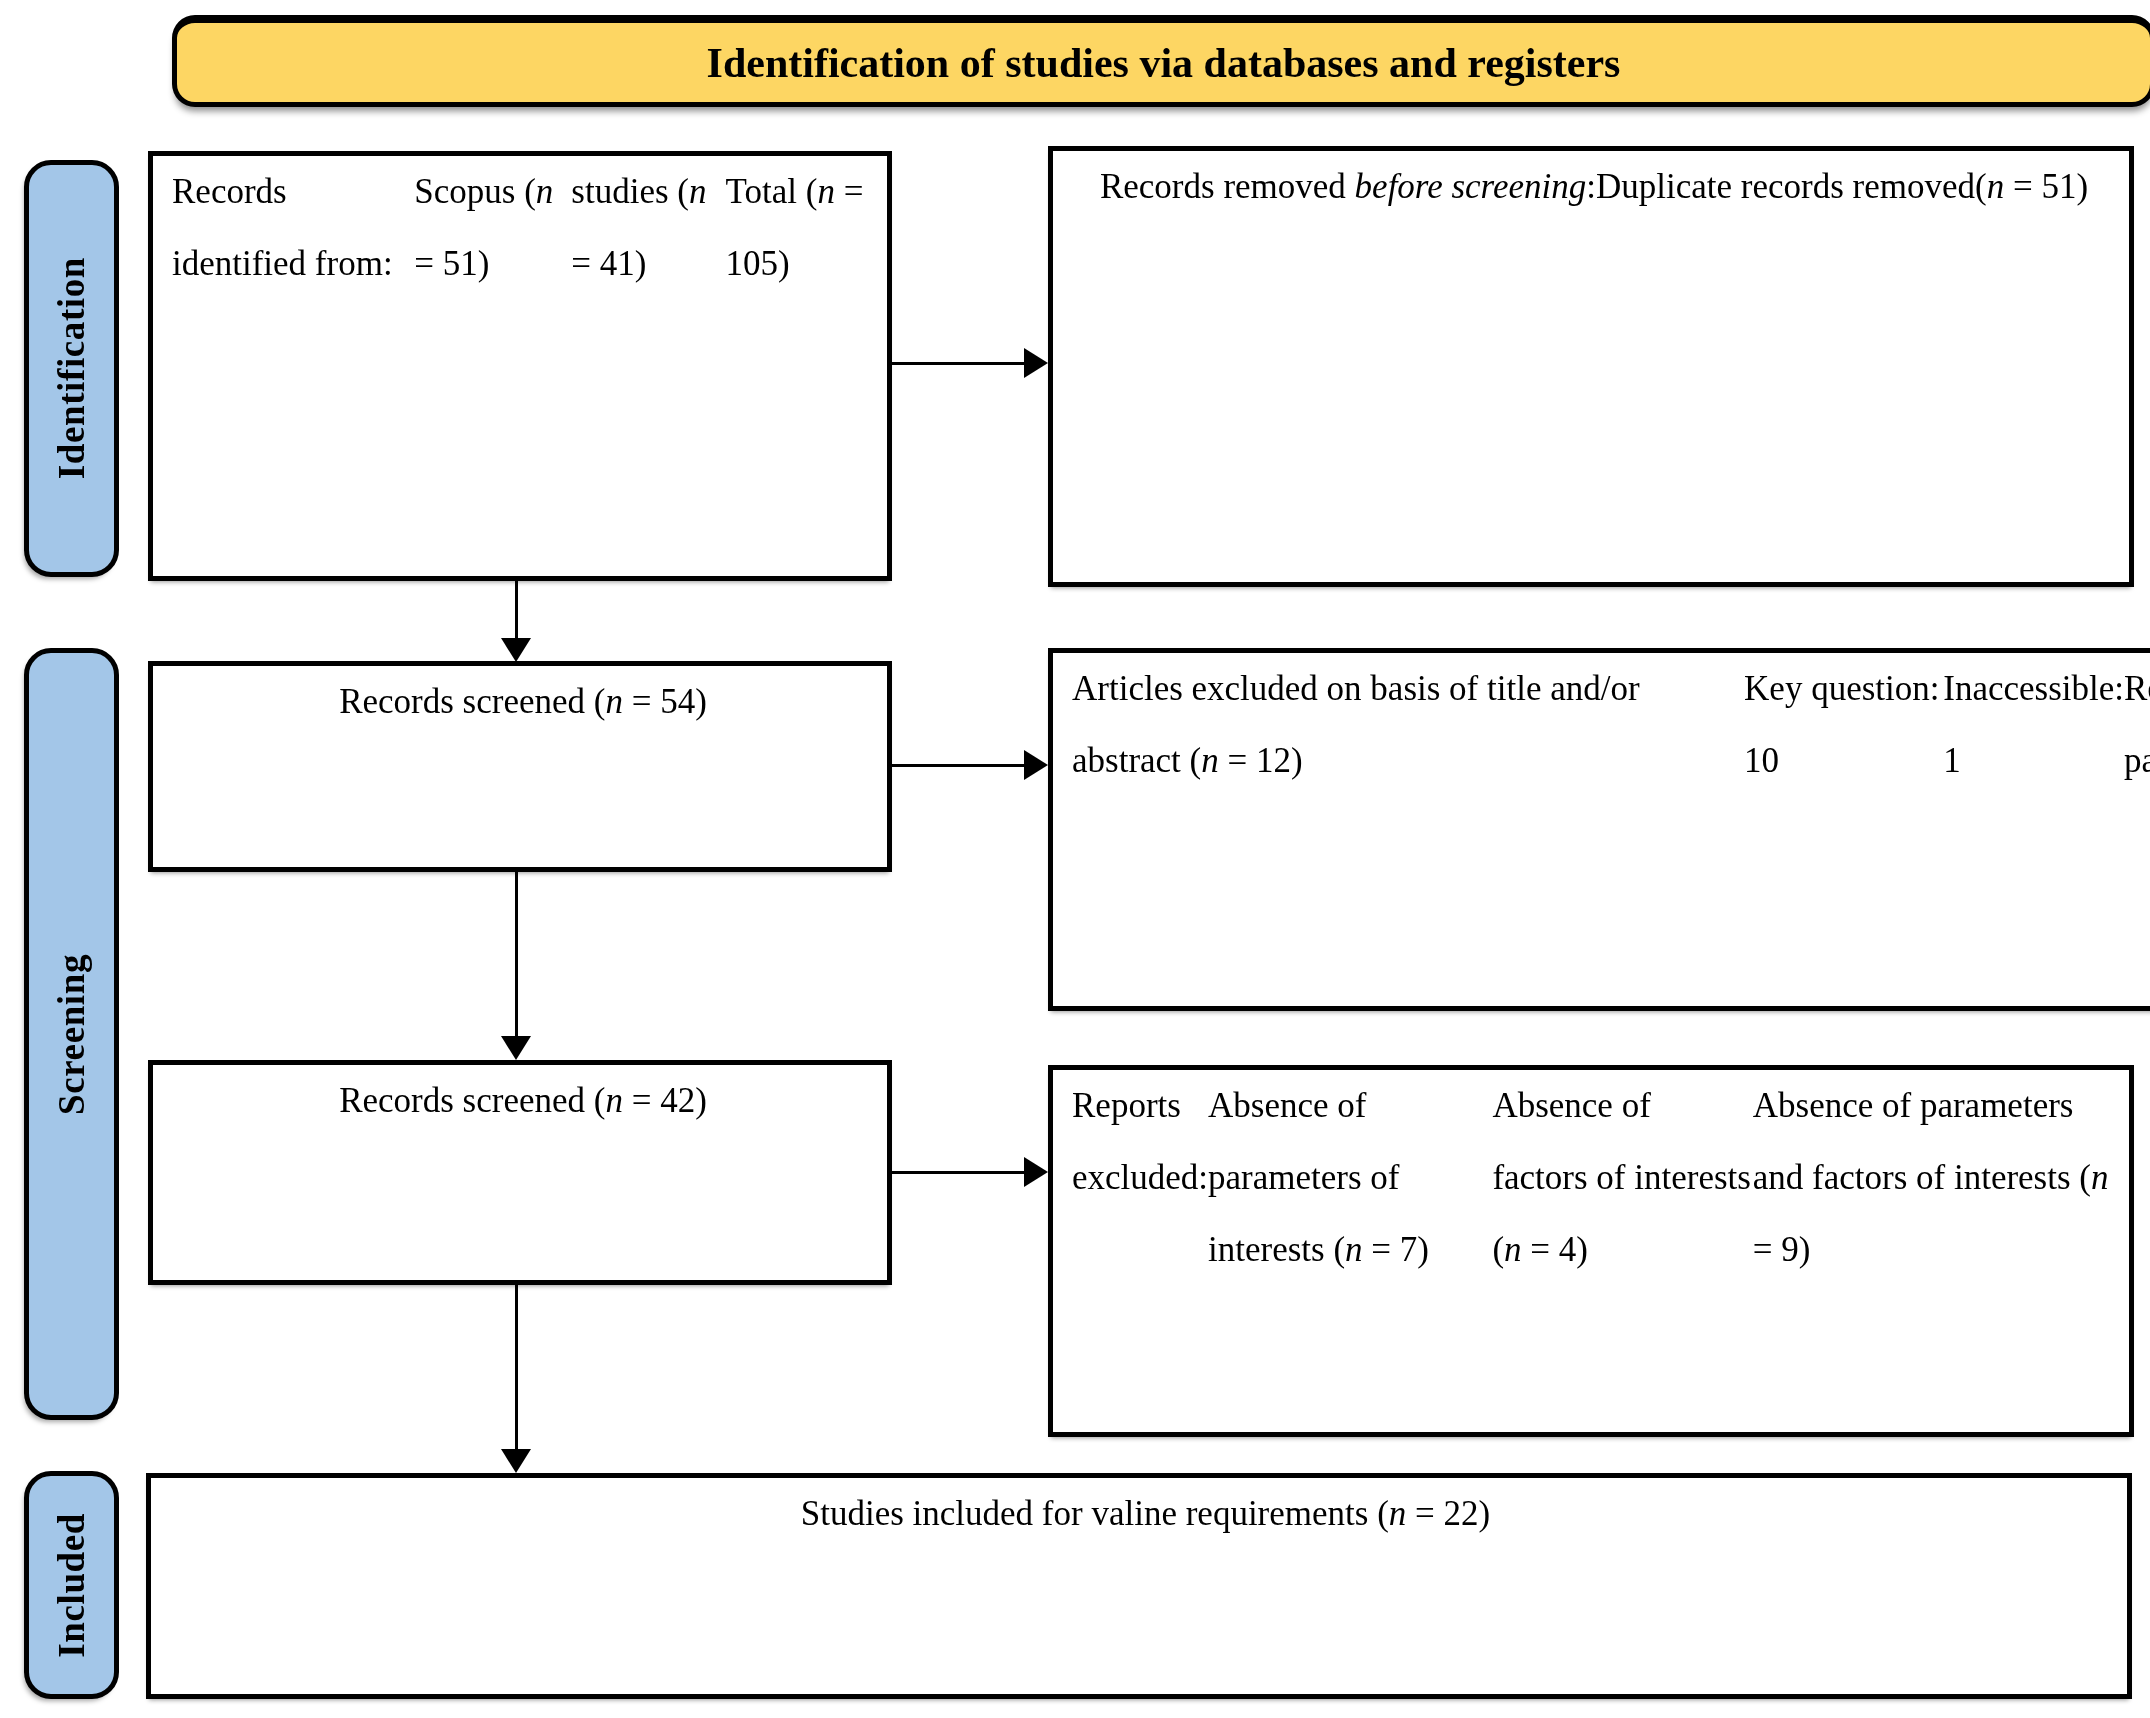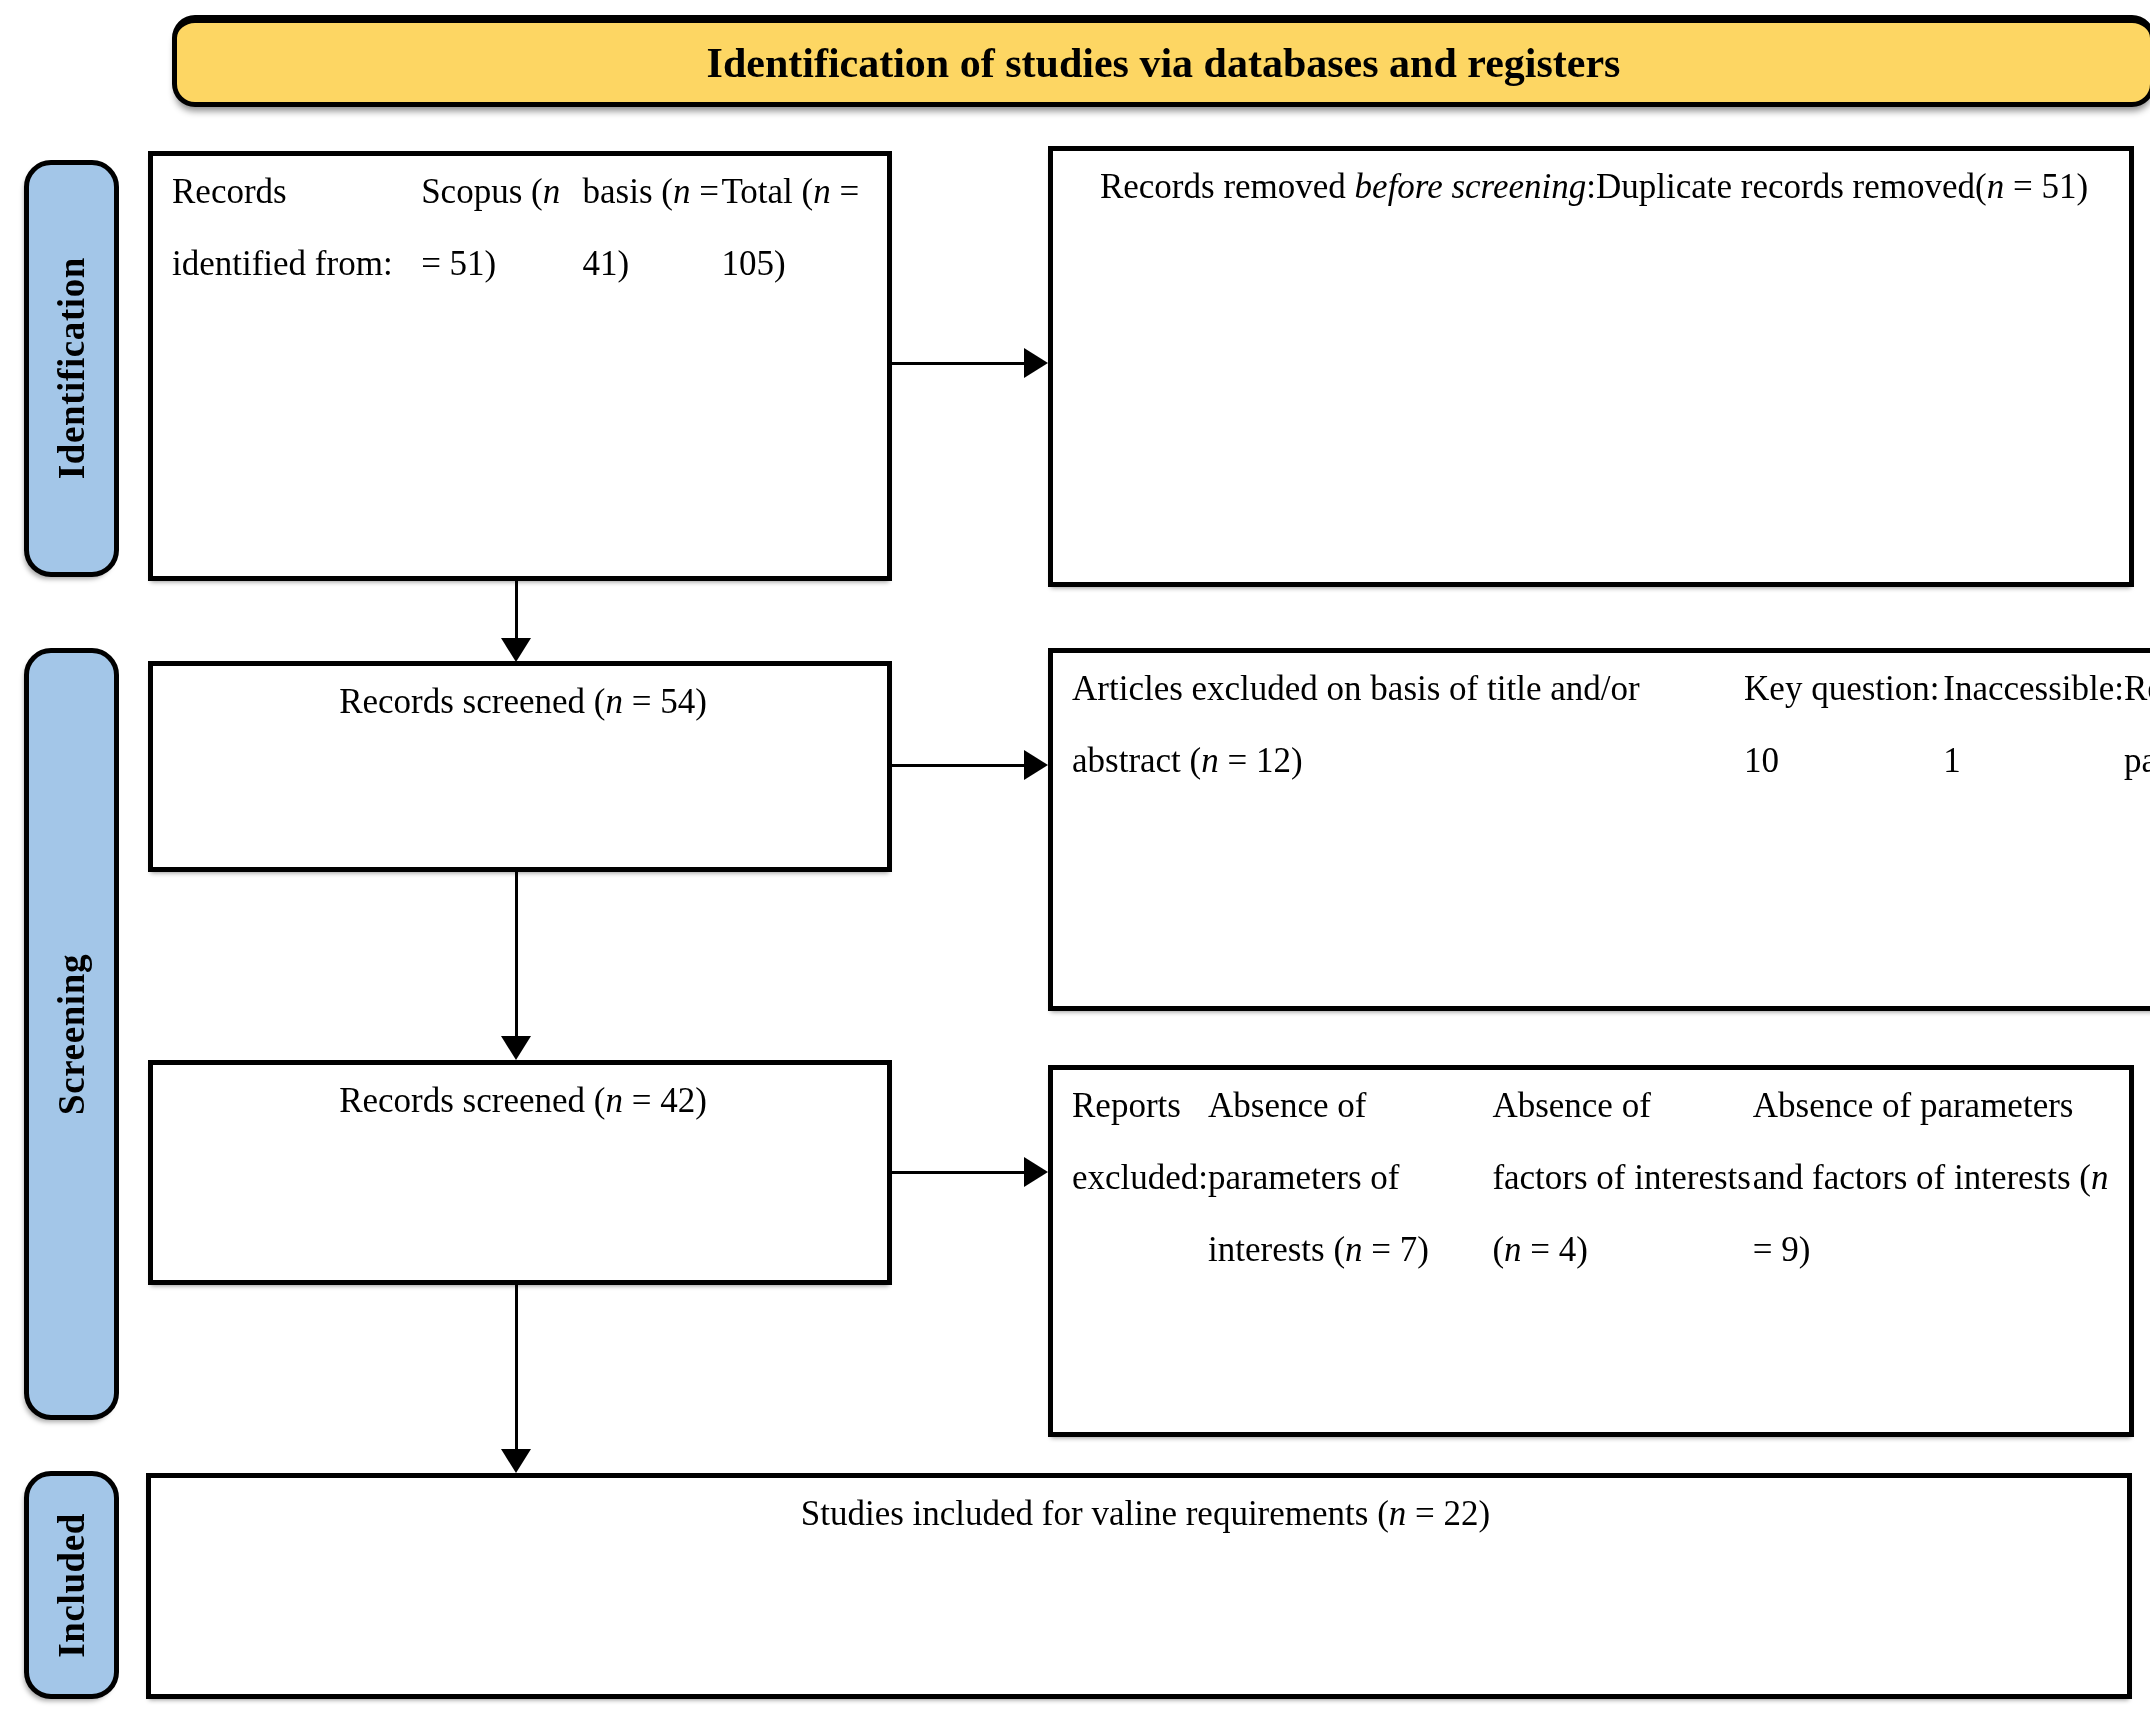--- a/index.html
+++ b/index.html
@@ -115,21 +115,21 @@
   </div>
 
   <div class="fbox box-identified">
     <div class="line">
       <span>Records identified from:</span>
     </div>
     <div class="line indent">
       <span>Scopus (</span><span class="it">n</span><span> = 51)</span>
     </div>
     <div class="line indent">
-      <span>basis (</span><span class="it">n</span><span> = 41)</span>
+      <span>studies (</span><span class="it">n</span><span> = 41)</span>
     </div>
     <div class="line indent">
       <span>Total (</span><span class="it">n</span><span> = 105)</span>
     </div>
   </div>
 
   <div class="fbox box-removed">
     <div class="line">
       <span>Records removed </span><span class="it">before screening</span><span>:</span>
     </div>

